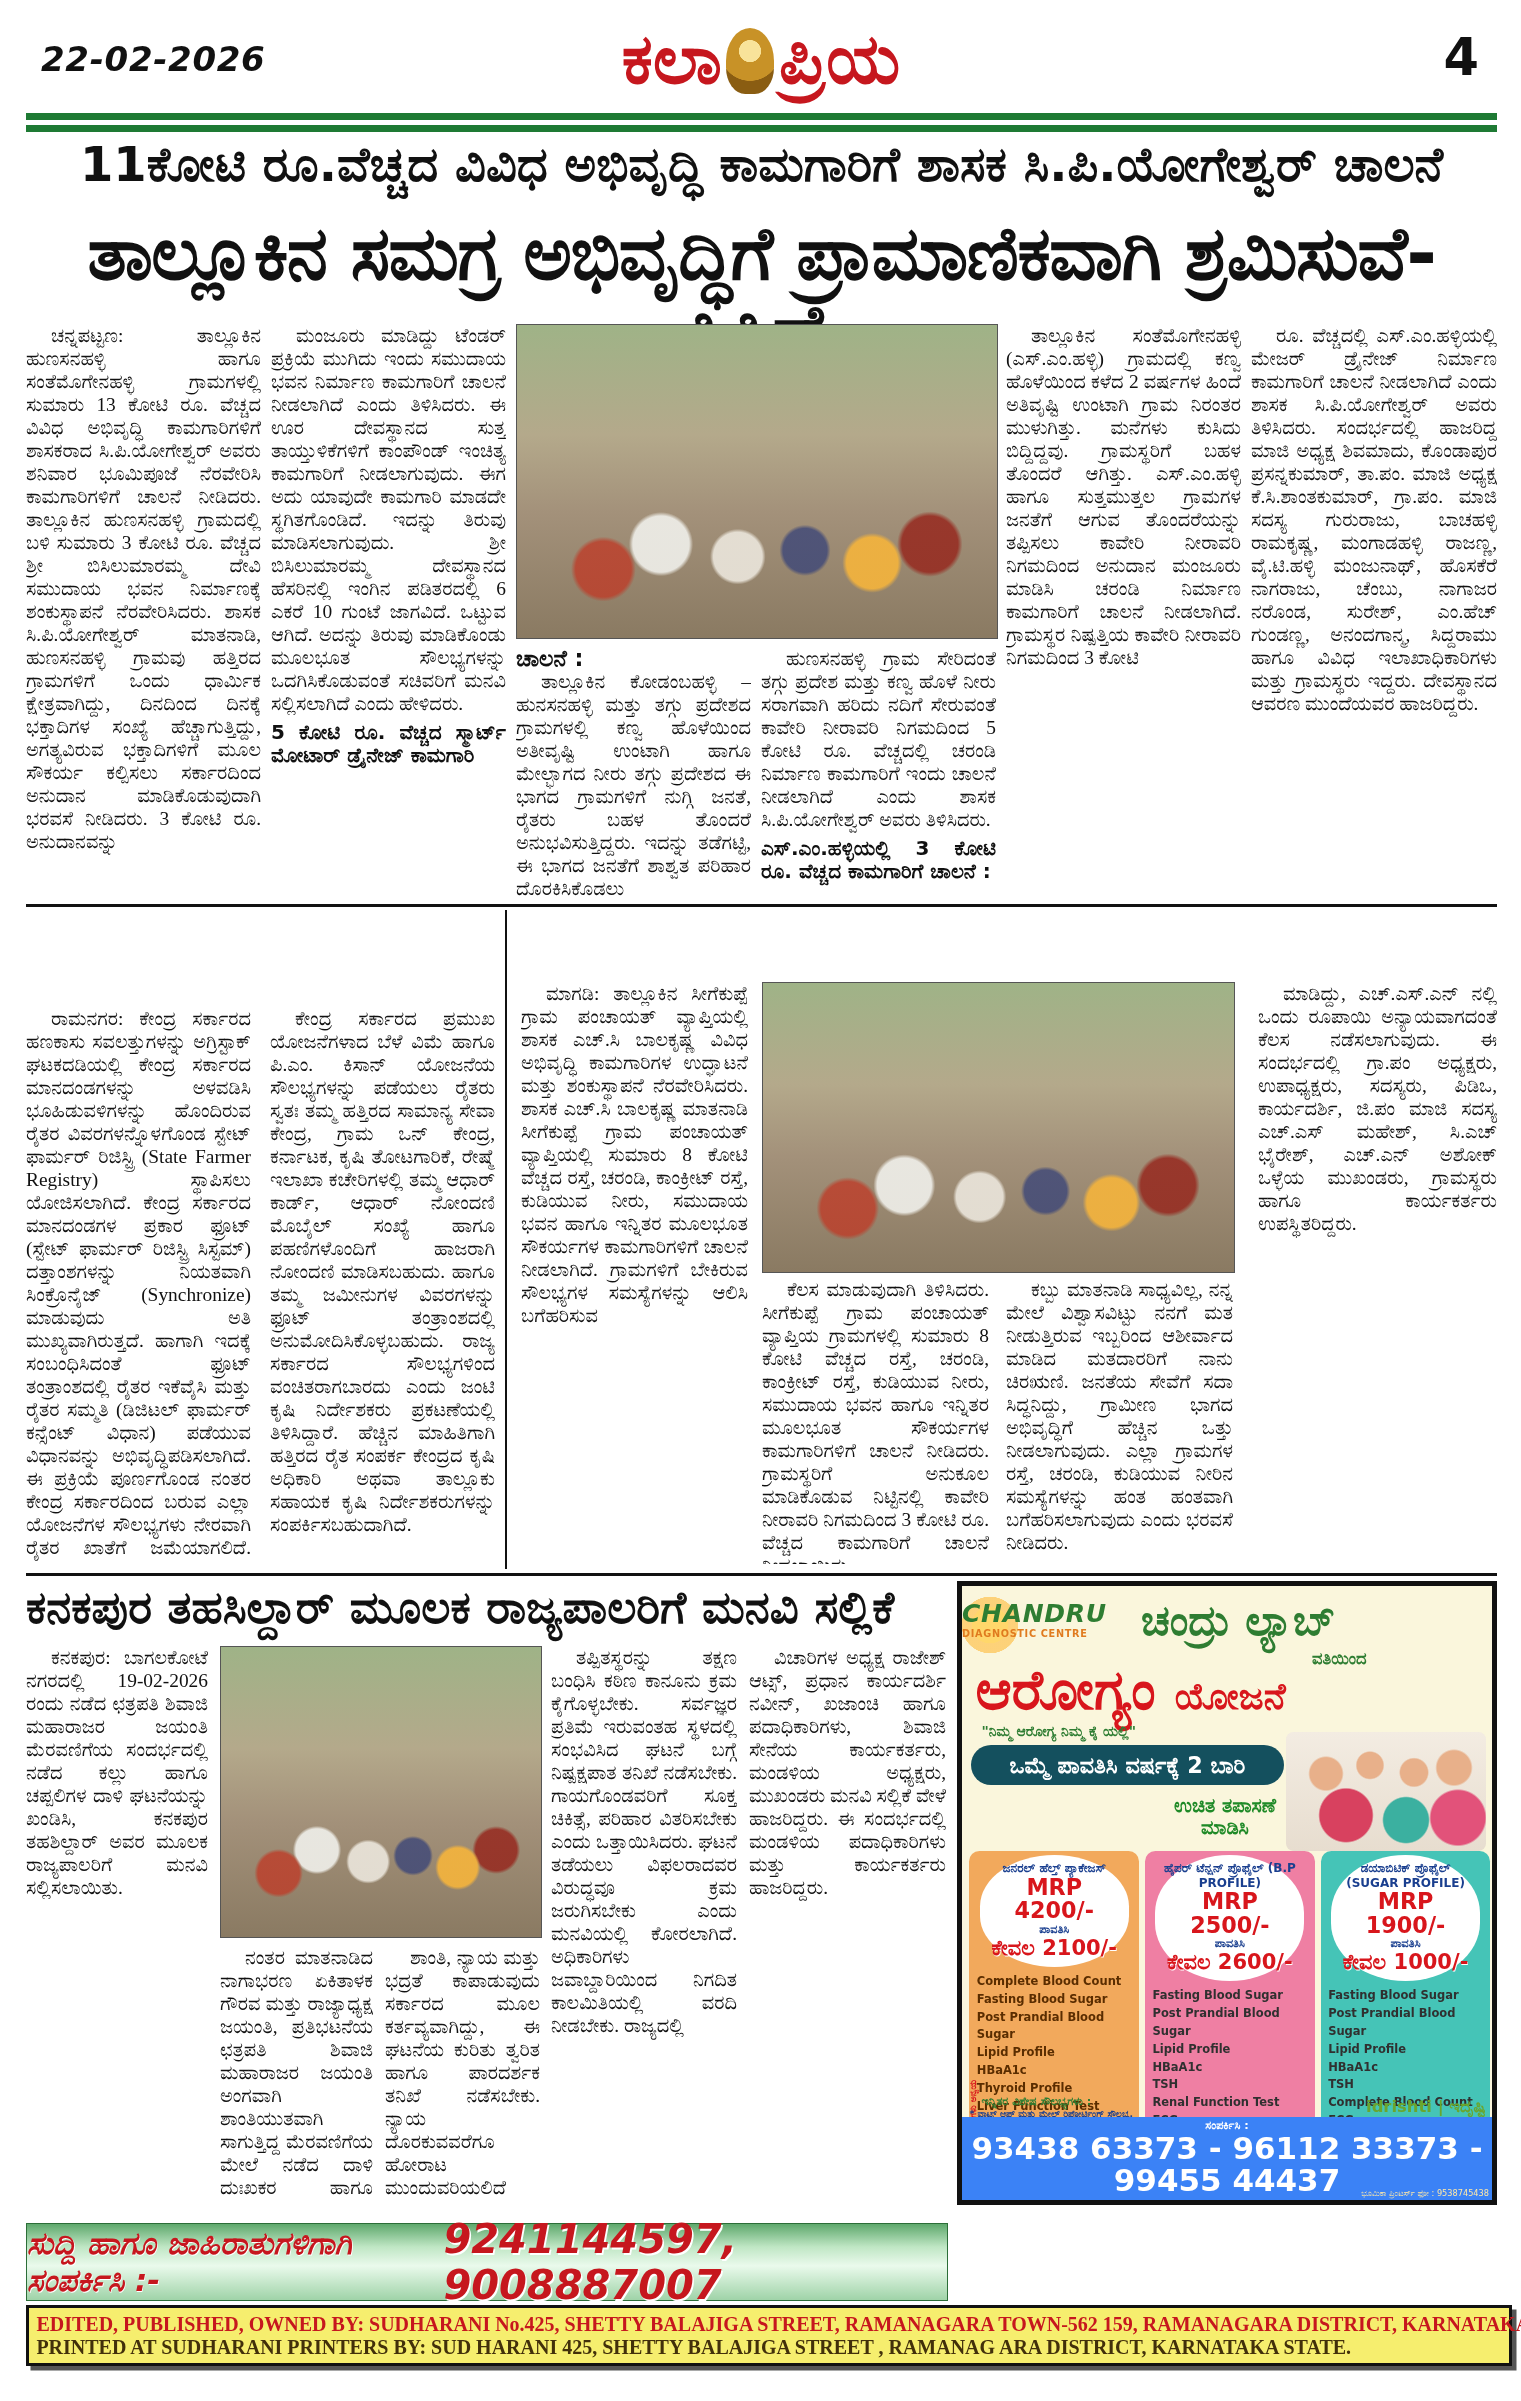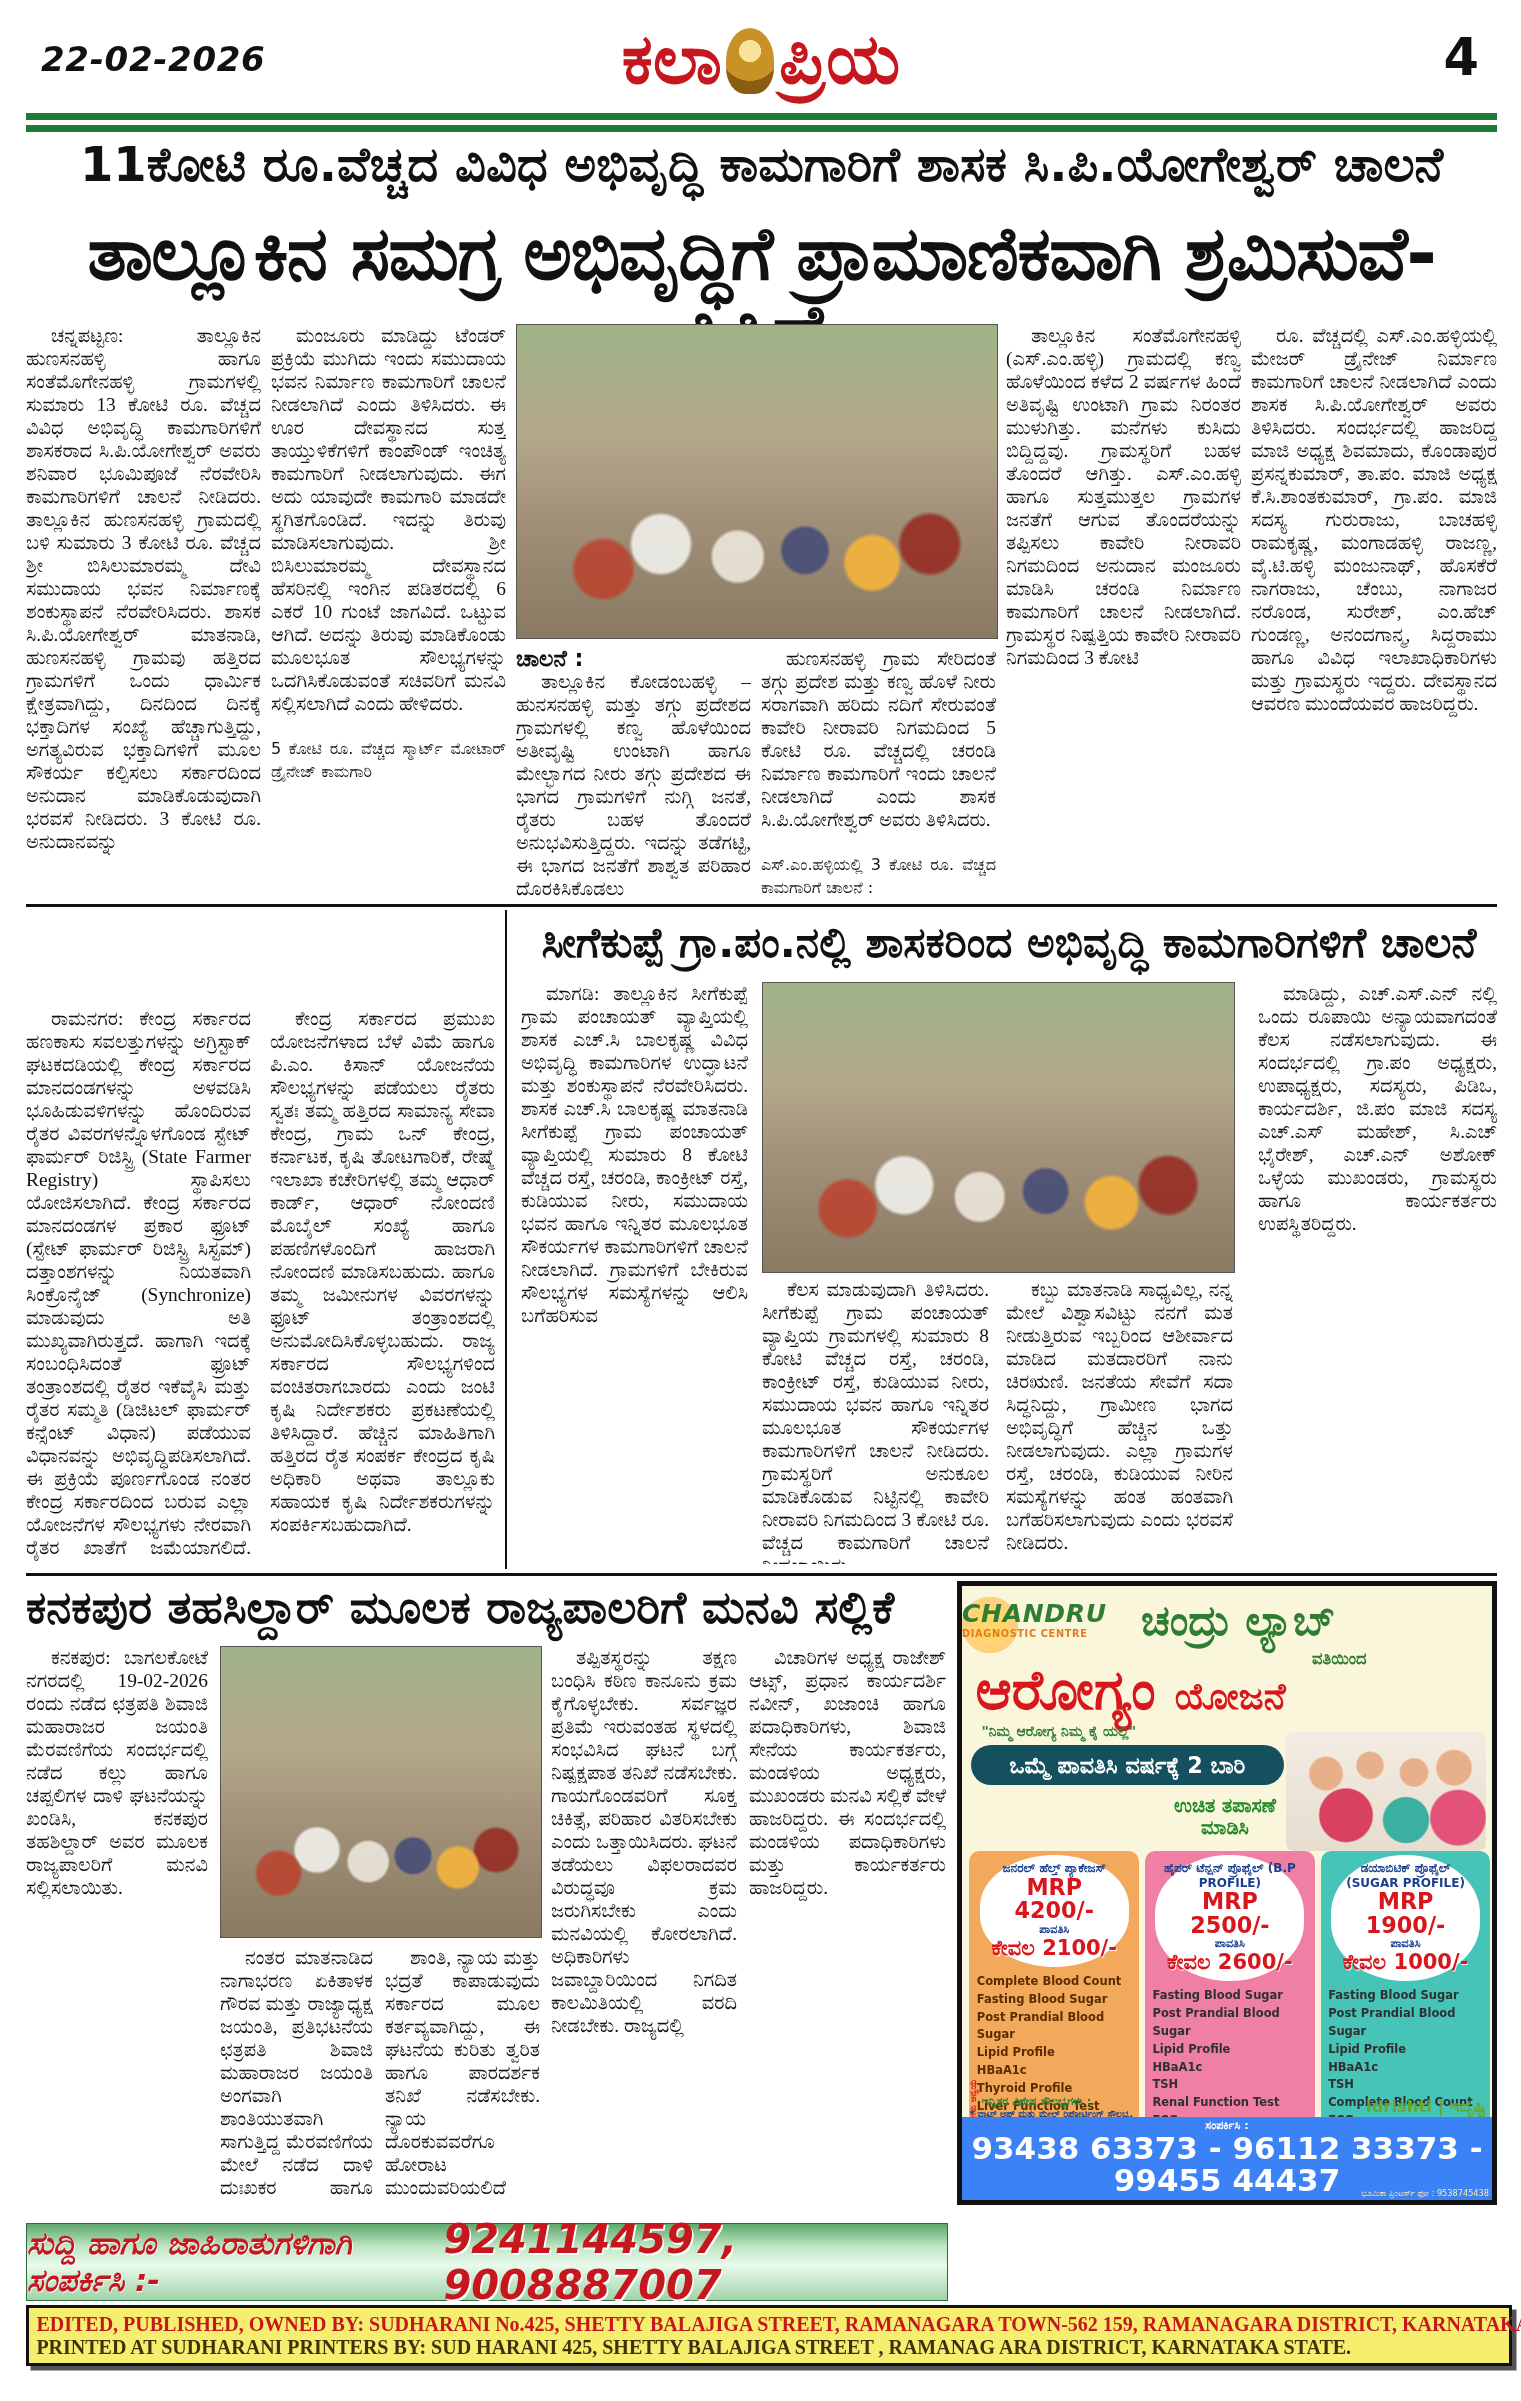--- a/index.html
+++ b/index.html
@@ -17,21 +17,21 @@
            font-weight:bold;font-size:51px;}
   .rule-green{position:absolute;left:26px;width:1471px;height:7.4px;background:#1e7a34;}
   
   .h1{position:absolute;left:26px;top:139px;width:1471px;text-align:center;
       font-family:"DejaVu Sans",sans-serif;font-weight:900;font-size:48px;line-height:1.05;}
   .h2{position:absolute;left:26px;top:215px;width:1471px;text-align:center;
       font-family:"DejaVu Sans",sans-serif;font-weight:900;font-size:74px;line-height:1.05;letter-spacing:-1.5px;}
   
   .col{position:absolute;font-size:19.4px;line-height:23px;text-align:justify;overflow:hidden;}
   .col p{margin:0;text-indent:25px;}
-  .subhead{font-family:"DejaVu Sans",sans-serif;font-weight:normal;font-size:16px;margin-top:22px;}
+  .subhead{font-family:"DejaVu Sans",sans-serif;font-weight:bold;font-size:20px;margin-top:6px;}
   .cap-title{font-family:"DejaVu Sans",sans-serif;font-weight:bold;font-size:22.3px;}
   
   .photo{position:absolute;border:0.7px solid #555;
      background:
        radial-gradient(circle at 18% 78%, rgba(190,60,40,.8) 0 6%, transparent 7%),
        radial-gradient(circle at 30% 70%, rgba(240,240,235,.9) 0 7%, transparent 8%),
        radial-gradient(circle at 46% 74%, rgba(235,230,220,.9) 0 7%, transparent 8%),
        radial-gradient(circle at 60% 72%, rgba(60,70,120,.8) 0 6%, transparent 7%),
        radial-gradient(circle at 74% 76%, rgba(245,180,60,.9) 0 6%, transparent 7%),
        radial-gradient(circle at 86% 70%, rgba(150,40,30,.85) 0 6%, transparent 7%),
@@ -152,21 +152,20 @@
 
   <div class="col" style="left:26px;top:1007px;width:225px;height:557px">
       <p>ರಾಮನಗರ: ಕೇಂದ್ರ ಸರ್ಕಾರದ ಹಣಕಾಸು ಸವಲತ್ತುಗಳನ್ನು ಅಗ್ರಿಸ್ಟಾಕ್ ಘಟಕದಡಿಯಲ್ಲಿ ಕೇಂದ್ರ ಸರ್ಕಾರದ ಮಾನದಂಡಗಳನ್ನು ಅಳವಡಿಸಿ ಭೂಹಿಡುವಳಿಗಳನ್ನು ಹೊಂದಿರುವ ರೈತರ ವಿವರಗಳನ್ನೊಳಗೊಂಡ ಸ್ಟೇಟ್ ಫಾರ್ಮರ್ ರಿಜಿಸ್ಟ್ರಿ (State Farmer Registry) ಸ್ಥಾಪಿಸಲು ಯೋಜಿಸಲಾಗಿದೆ. ಕೇಂದ್ರ ಸರ್ಕಾರದ ಮಾನದಂಡಗಳ ಪ್ರಕಾರ ಫ್ರೂಟ್ (ಸ್ಟೇಟ್ ಫಾರ್ಮರ್ ರಿಜಿಸ್ಟ್ರಿ ಸಿಸ್ಟಮ್) ದತ್ತಾಂಶಗಳನ್ನು ನಿಯತವಾಗಿ ಸಿಂಕ್ರೊನೈಜ್ (Synchronize) ಮಾಡುವುದು ಅತಿ ಮುಖ್ಯವಾಗಿರುತ್ತದೆ. ಹಾಗಾಗಿ ಇದಕ್ಕೆ ಸಂಬಂಧಿಸಿದಂತೆ ಫ್ರೂಟ್ ತಂತ್ರಾಂಶದಲ್ಲಿ ರೈತರ ಇಕೆವೈಸಿ ಮತ್ತು ರೈತರ ಸಮ್ಮತಿ (ಡಿಜಿಟಲ್ ಫಾರ್ಮರ್ ಕನ್ಸೆಂಟ್ ವಿಧಾನ) ಪಡೆಯುವ ವಿಧಾನವನ್ನು ಅಭಿವೃದ್ಧಿಪಡಿಸಲಾಗಿದೆ. ಈ ಪ್ರಕ್ರಿಯೆ ಪೂರ್ಣಗೊಂಡ ನಂತರ ಕೇಂದ್ರ ಸರ್ಕಾರದಿಂದ ಬರುವ ಎಲ್ಲಾ ಯೋಜನೆಗಳ ಸೌಲಭ್ಯಗಳು ನೇರವಾಗಿ ರೈತರ ಖಾತೆಗೆ ಜಮೆಯಾಗಲಿದೆ. ಪಿ.ಎಂ. ಕಿಸಾನ್ ಯೋಜನೆಯ ಸೌಲಭ್ಯ ಪಡೆಯಲು ಇಕೆವೈಸಿ ಕಡ್ಡಾಯವಾಗಿದೆ.</p>
     </div>
   <div class="col" style="left:270px;top:1007px;width:225px;height:557px">
       <p>ಕೇಂದ್ರ ಸರ್ಕಾರದ ಪ್ರಮುಖ ಯೋಜನೆಗಳಾದ ಬೆಳೆ ವಿಮೆ ಹಾಗೂ ಪಿ.ಎಂ. ಕಿಸಾನ್ ಯೋಜನೆಯ ಸೌಲಭ್ಯಗಳನ್ನು ಪಡೆಯಲು ರೈತರು ಸ್ವತಃ ತಮ್ಮ ಹತ್ತಿರದ ಸಾಮಾನ್ಯ ಸೇವಾ ಕೇಂದ್ರ, ಗ್ರಾಮ ಒನ್ ಕೇಂದ್ರ, ಕರ್ನಾಟಕ, ಕೃಷಿ ತೋಟಗಾರಿಕೆ, ರೇಷ್ಮೆ ಇಲಾಖಾ ಕಚೇರಿಗಳಲ್ಲಿ ತಮ್ಮ ಆಧಾರ್ ಕಾರ್ಡ್, ಆಧಾರ್ ನೋಂದಣಿ ಮೊಬೈಲ್ ಸಂಖ್ಯೆ ಹಾಗೂ ಪಹಣಿಗಳೊಂದಿಗೆ ಹಾಜರಾಗಿ ನೋಂದಣಿ ಮಾಡಿಸಬಹುದು. ಹಾಗೂ ತಮ್ಮ ಜಮೀನುಗಳ ವಿವರಗಳನ್ನು ಫ್ರೂಟ್ ತಂತ್ರಾಂಶದಲ್ಲಿ ಅನುಮೋದಿಸಿಕೊಳ್ಳಬಹುದು. ರಾಜ್ಯ ಸರ್ಕಾರದ ಸೌಲಭ್ಯಗಳಿಂದ ವಂಚಿತರಾಗಬಾರದು ಎಂದು ಜಂಟಿ ಕೃಷಿ ನಿರ್ದೇಶಕರು ಪ್ರಕಟಣೆಯಲ್ಲಿ ತಿಳಿಸಿದ್ದಾರೆ. ಹೆಚ್ಚಿನ ಮಾಹಿತಿಗಾಗಿ ಹತ್ತಿರದ ರೈತ ಸಂಪರ್ಕ ಕೇಂದ್ರದ ಕೃಷಿ ಅಧಿಕಾರಿ ಅಥವಾ ತಾಲ್ಲೂಕು ಸಹಾಯಕ ಕೃಷಿ ನಿರ್ದೇಶಕರುಗಳನ್ನು ಸಂಪರ್ಕಿಸಬಹುದಾಗಿದೆ.</p>
     </div>
 
   <div class="vline" style="left:505px;top:910px;height:659px"></div>
 
-  <div class="sec2-right-head">ಸೀಗೆಕುಪ್ಪೆ ಗ್ರಾ.ಪಂ.ನಲ್ಲಿ ಶಾಸಕರಿಂದ ಅಭಿವೃದ್ಧಿ ಕಾಮಗಾರಿಗಳಿಗೆ ಚಾಲನೆ</div>
   <div class="col" style="left:521px;top:982px;width:227px;height:582px">
       <p>ಮಾಗಡಿ: ತಾಲ್ಲೂಕಿನ ಸೀಗೆಕುಪ್ಪೆ ಗ್ರಾಮ ಪಂಚಾಯತ್ ವ್ಯಾಪ್ತಿಯಲ್ಲಿ ಶಾಸಕ ಎಚ್.ಸಿ ಬಾಲಕೃಷ್ಣ ವಿವಿಧ ಅಭಿವೃದ್ಧಿ ಕಾಮಗಾರಿಗಳ ಉದ್ಘಾಟನೆ ಮತ್ತು ಶಂಕುಸ್ಥಾಪನೆ ನೆರವೇರಿಸಿದರು. ಶಾಸಕ ಎಚ್.ಸಿ ಬಾಲಕೃಷ್ಣ ಮಾತನಾಡಿ ಸೀಗೆಕುಪ್ಪೆ ಗ್ರಾಮ ಪಂಚಾಯತ್ ವ್ಯಾಪ್ತಿಯಲ್ಲಿ ಸುಮಾರು 8 ಕೋಟಿ ವೆಚ್ಚದ ರಸ್ತೆ, ಚರಂಡಿ, ಕಾಂಕ್ರೀಟ್ ರಸ್ತೆ, ಕುಡಿಯುವ ನೀರು, ಸಮುದಾಯ ಭವನ ಹಾಗೂ ಇನ್ನಿತರ ಮೂಲಭೂತ ಸೌಕರ್ಯಗಳ ಕಾಮಗಾರಿಗಳಿಗೆ ಚಾಲನೆ ನೀಡಲಾಗಿದೆ. ಗ್ರಾಮಗಳಿಗೆ ಬೇಕಿರುವ ಸೌಲಭ್ಯಗಳ ಸಮಸ್ಯೆಗಳನ್ನು ಆಲಿಸಿ ಬಗೆಹರಿಸುವ</p>
     </div>
   <div class="photo" style="left:762px;top:982px;width:471px;height:289px"></div>
   <div class="col" style="left:762px;top:1278px;width:227px;height:286px">
       <p>ಕೆಲಸ ಮಾಡುವುದಾಗಿ ತಿಳಿಸಿದರು. ಸೀಗೆಕುಪ್ಪೆ ಗ್ರಾಮ ಪಂಚಾಯತ್ ವ್ಯಾಪ್ತಿಯ ಗ್ರಾಮಗಳಲ್ಲಿ ಸುಮಾರು 8 ಕೋಟಿ ವೆಚ್ಚದ ರಸ್ತೆ, ಚರಂಡಿ, ಕಾಂಕ್ರೀಟ್ ರಸ್ತೆ, ಕುಡಿಯುವ ನೀರು, ಸಮುದಾಯ ಭವನ ಹಾಗೂ ಇನ್ನಿತರ ಮೂಲಭೂತ ಸೌಕರ್ಯಗಳ ಕಾಮಗಾರಿಗಳಿಗೆ ಚಾಲನೆ ನೀಡಿದರು. ಗ್ರಾಮಸ್ಥರಿಗೆ ಅನುಕೂಲ ಮಾಡಿಕೊಡುವ ನಿಟ್ಟಿನಲ್ಲಿ ಕಾವೇರಿ ನೀರಾವರಿ ನಿಗಮದಿಂದ 3 ಕೋಟಿ ರೂ. ವೆಚ್ಚದ ಕಾಮಗಾರಿಗೆ ಚಾಲನೆ ನೀಡಲಾಯಿತು.</p>
     </div>
   <div class="col" style="left:1006px;top:1278px;width:227px;height:286px">
       <p>ಕಬ್ಬು ಮಾತನಾಡಿ ಸಾಧ್ಯವಿಲ್ಲ, ನನ್ನ ಮೇಲೆ ವಿಶ್ವಾಸವಿಟ್ಟು ನನಗೆ ಮತ ನೀಡುತ್ತಿರುವ ಇಬ್ಬರಿಂದ ಆಶೀರ್ವಾದ ಮಾಡಿದ ಮತದಾರರಿಗೆ ನಾನು ಚಿರಋಣಿ. ಜನತೆಯ ಸೇವೆಗೆ ಸದಾ ಸಿದ್ಧನಿದ್ದು, ಗ್ರಾಮೀಣ ಭಾಗದ ಅಭಿವೃದ್ಧಿಗೆ ಹೆಚ್ಚಿನ ಒತ್ತು ನೀಡಲಾಗುವುದು. ಎಲ್ಲಾ ಗ್ರಾಮಗಳ ರಸ್ತೆ, ಚರಂಡಿ, ಕುಡಿಯುವ ನೀರಿನ ಸಮಸ್ಯೆಗಳನ್ನು ಹಂತ ಹಂತವಾಗಿ ಬಗೆಹರಿಸಲಾಗುವುದು ಎಂದು ಭರವಸೆ ನೀಡಿದರು.</p>
     </div>

